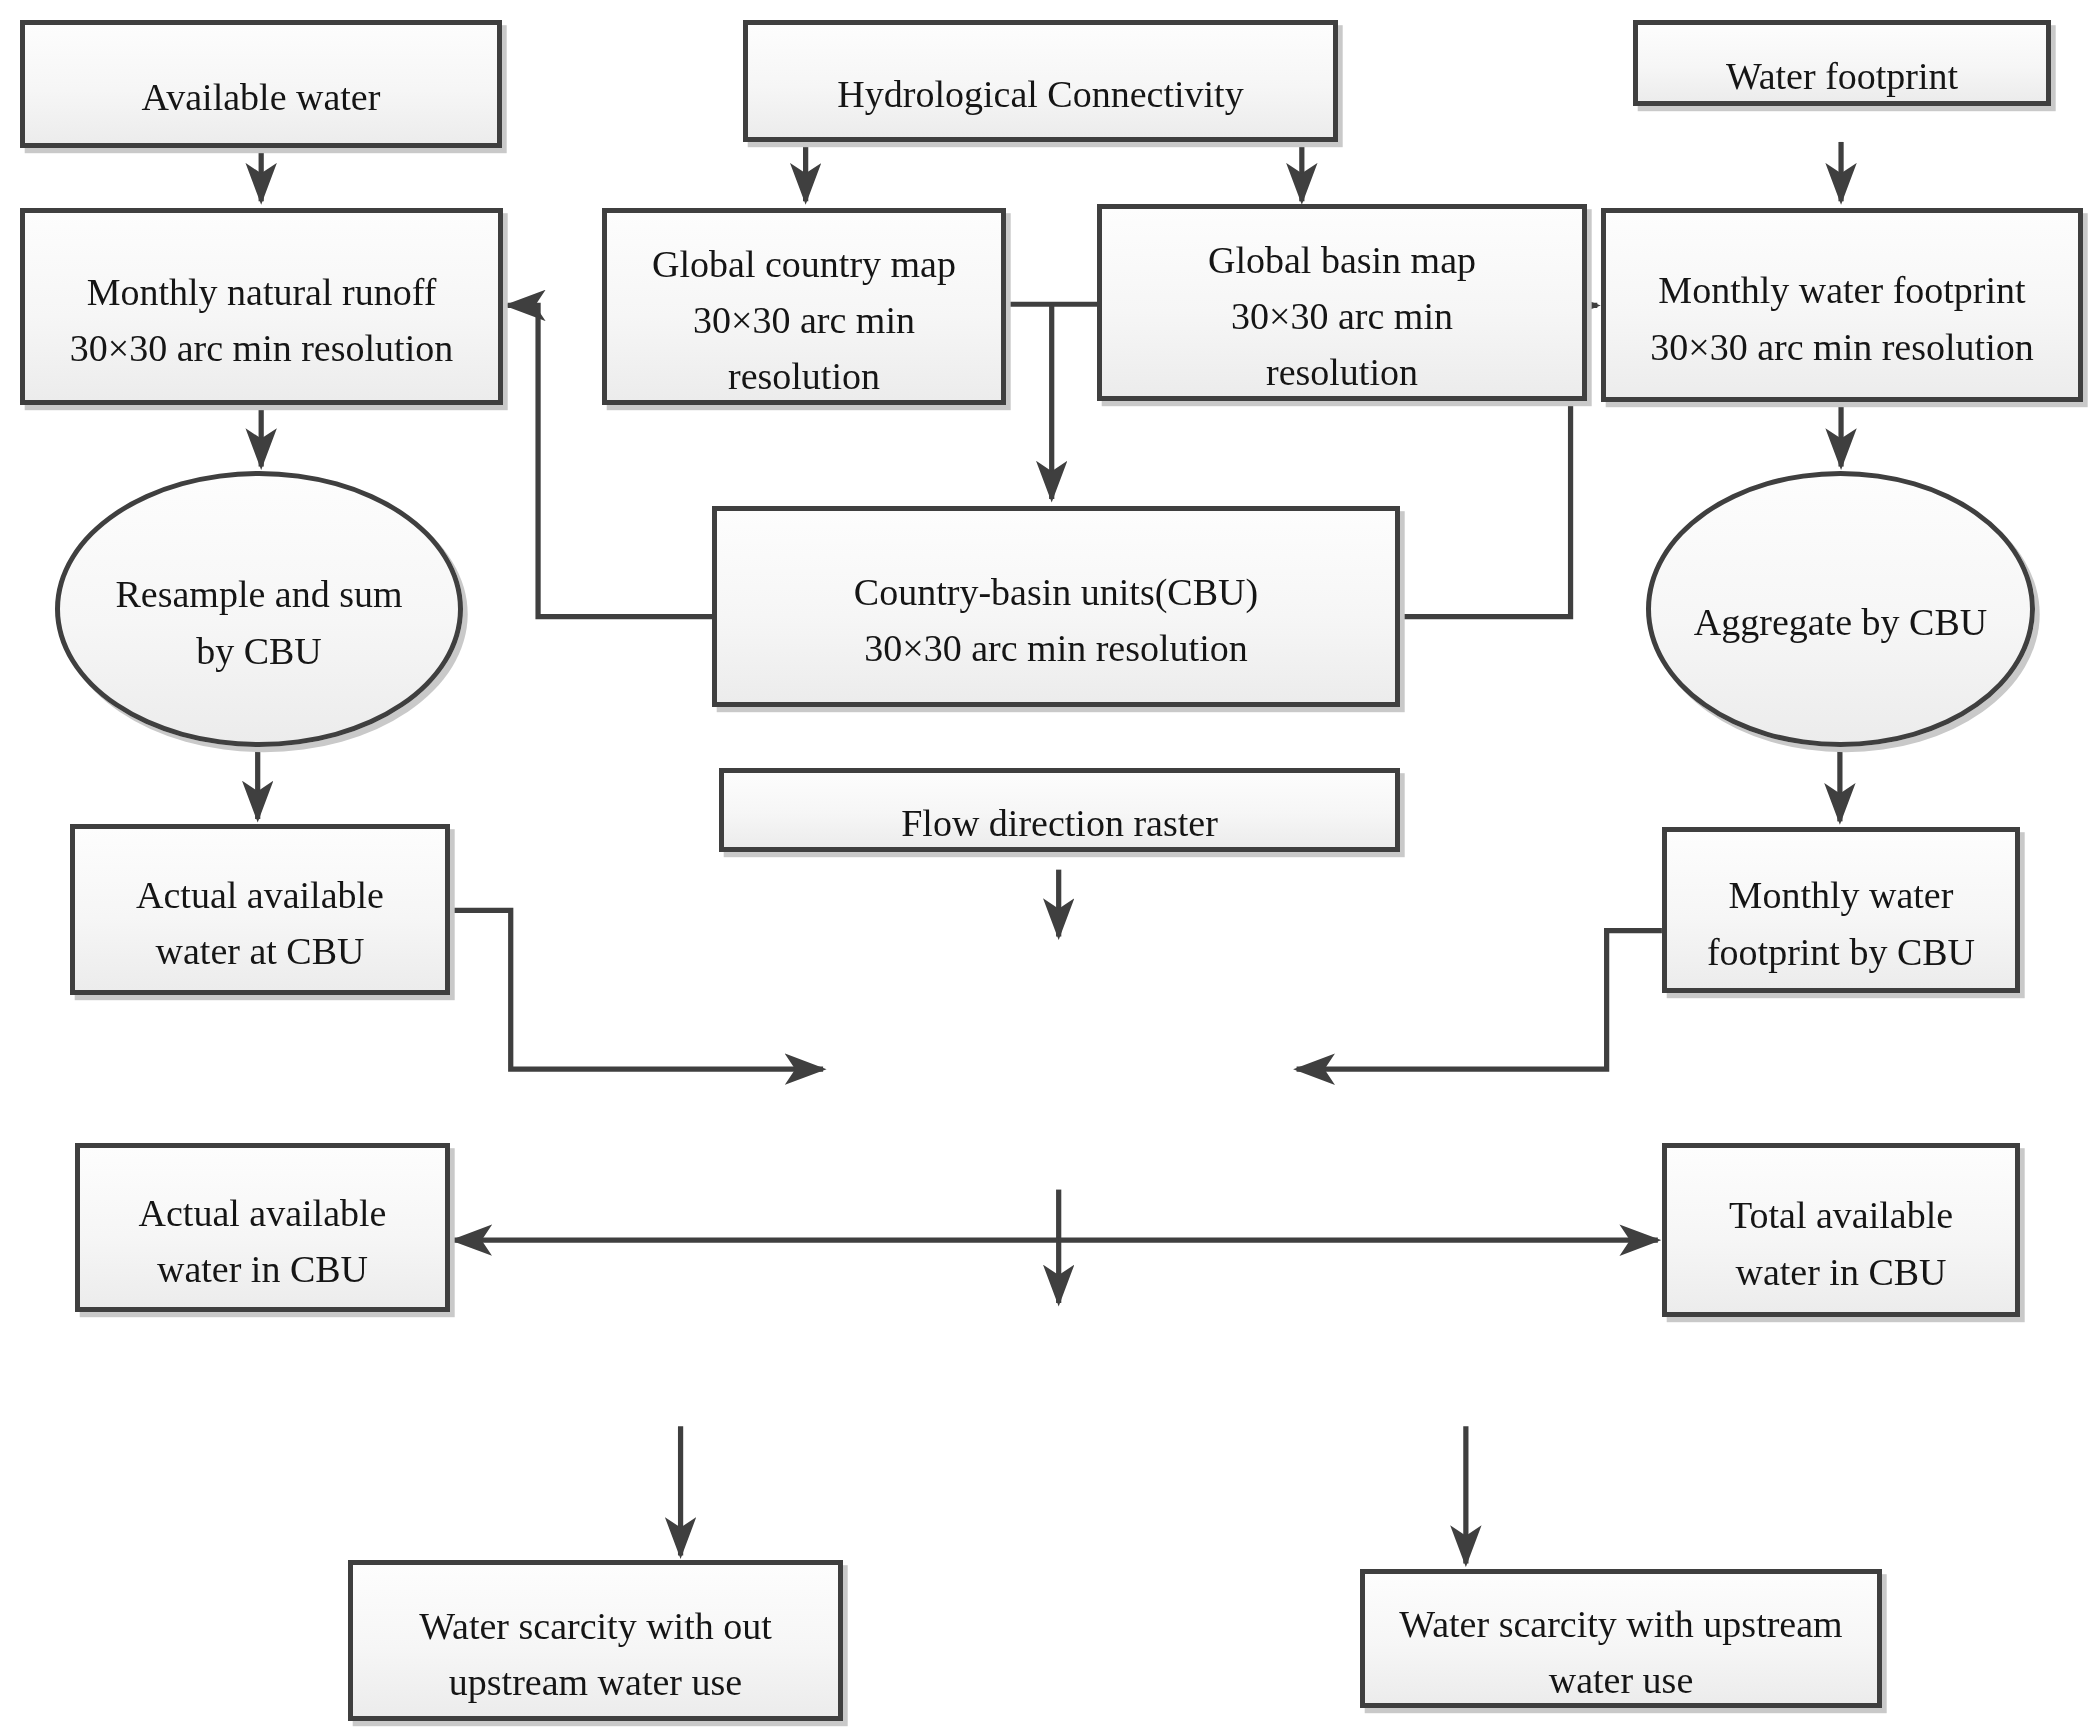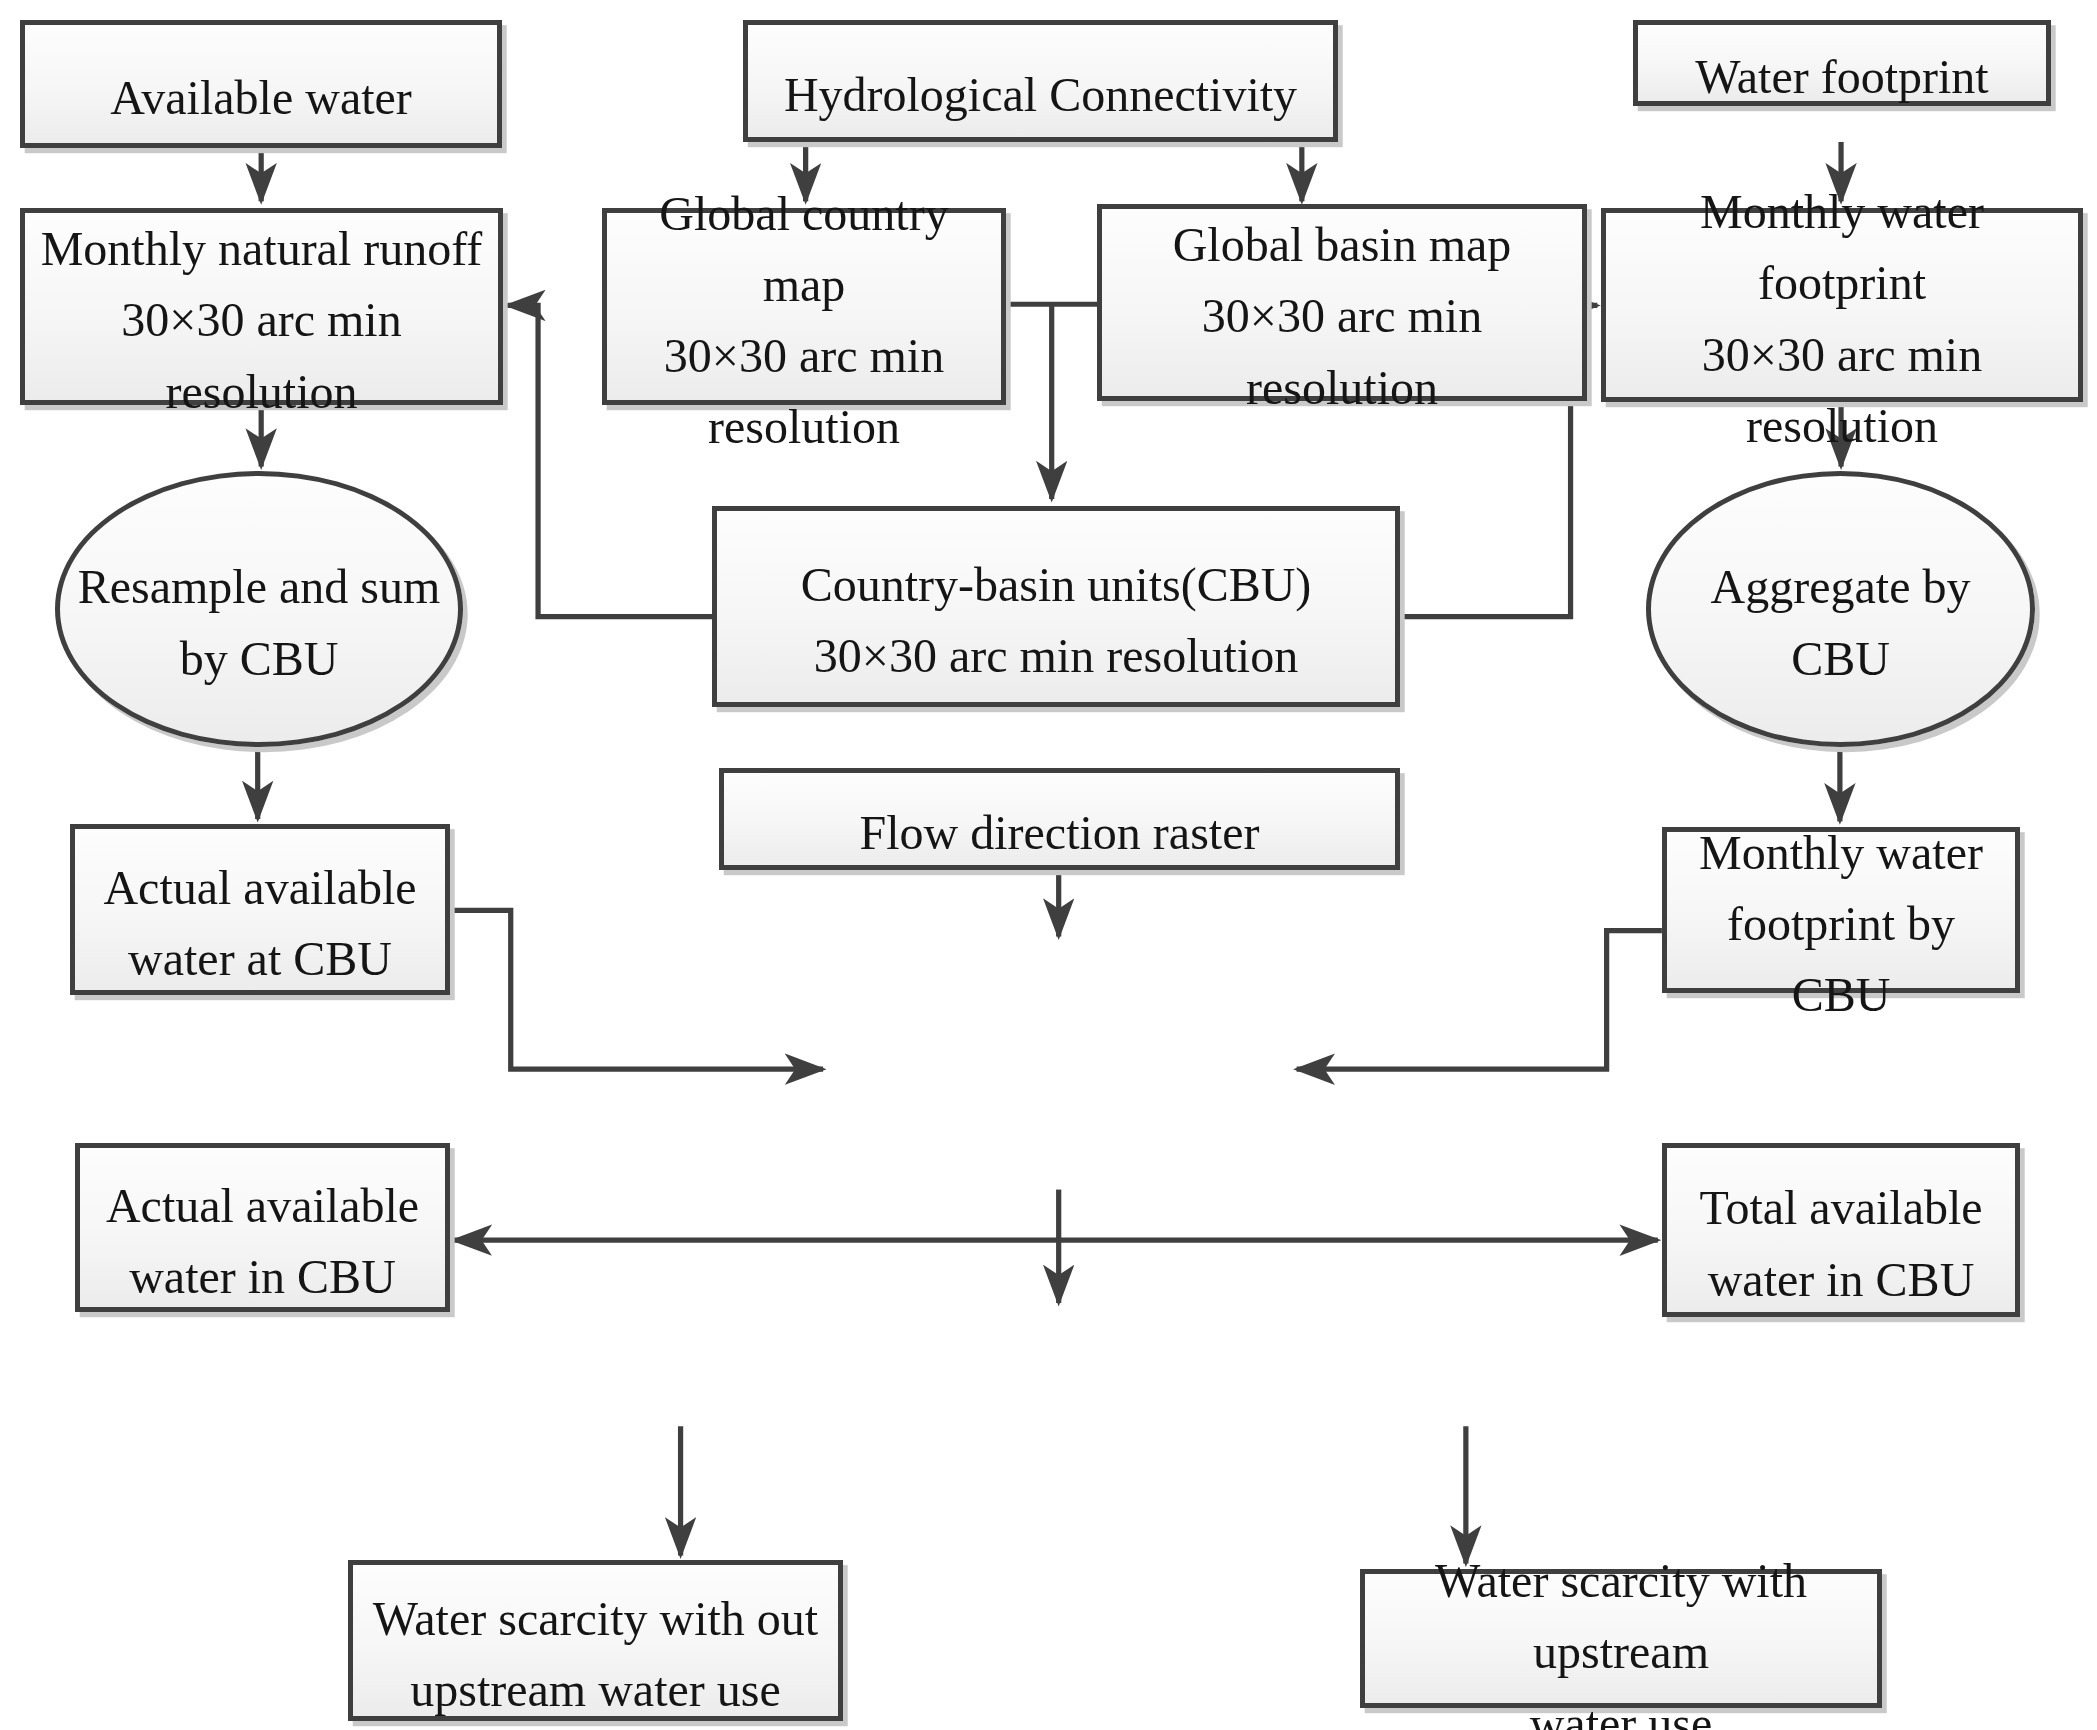--- a/index.html
+++ b/index.html
@@ -17,21 +17,21 @@
     border:5.8px solid #3f3f3f;
     background:linear-gradient(180deg,#fdfdfd 0%,#f6f6f6 55%,#ececec 100%);
     box-shadow:4.7px 5.2px 0 #c9c9c9;
     display:flex;align-items:center;justify-content:center;
     text-align:center;
     z-index:2;
     padding:0 7px;
   }
   .node span{
     white-space:pre-line;
-    font-size:48px;
+    font-size:38px;
     line-height:1.48;
     color:#151515;
     margin-top:27px;
   }
   .ellipse{border-radius:50%;}
   .wire{stroke:#3f3f3f;stroke-width:9;fill:none;}
 </style>
 </head>
 <body>
 
@@ -107,21 +107,21 @@
 
   <div class="node" style="left:712px;top:506px;width:688px;height:201px">
     <span>Country-basin units(CBU)
 30×30 arc min resolution</span>
   </div>
 
   <div class="node ellipse" style="left:1646px;top:471px;width:389px;height:276px">
     <span>Aggregate by CBU</span>
   </div>
 
-  <div class="node" style="left:719px;top:768px;width:681px;height:102px">
+  <div class="node" style="left:719px;top:768px;width:681px;height:84px">
     <span>Flow direction raster</span>
   </div>
 
   <div class="node" style="left:70px;top:824px;width:380px;height:171px">
     <span>Actual available
 water at CBU</span>
   </div>
 
   <div class="node" style="left:1662px;top:827px;width:358px;height:166px">
     <span>Monthly water

